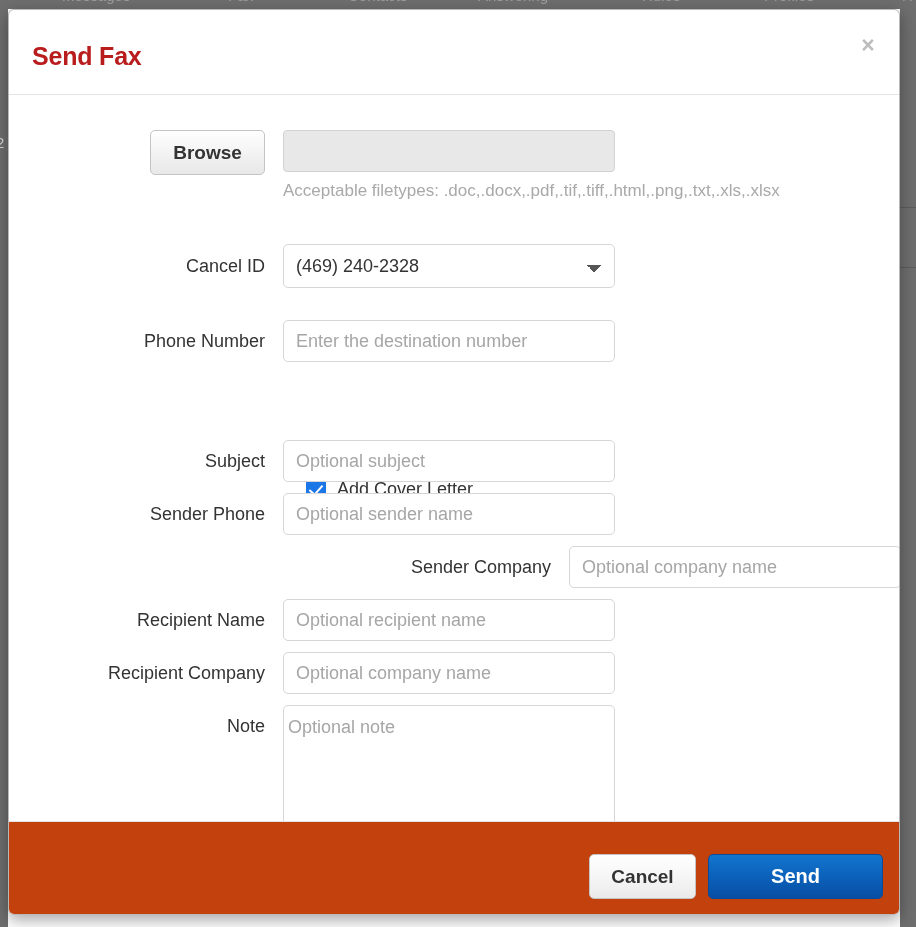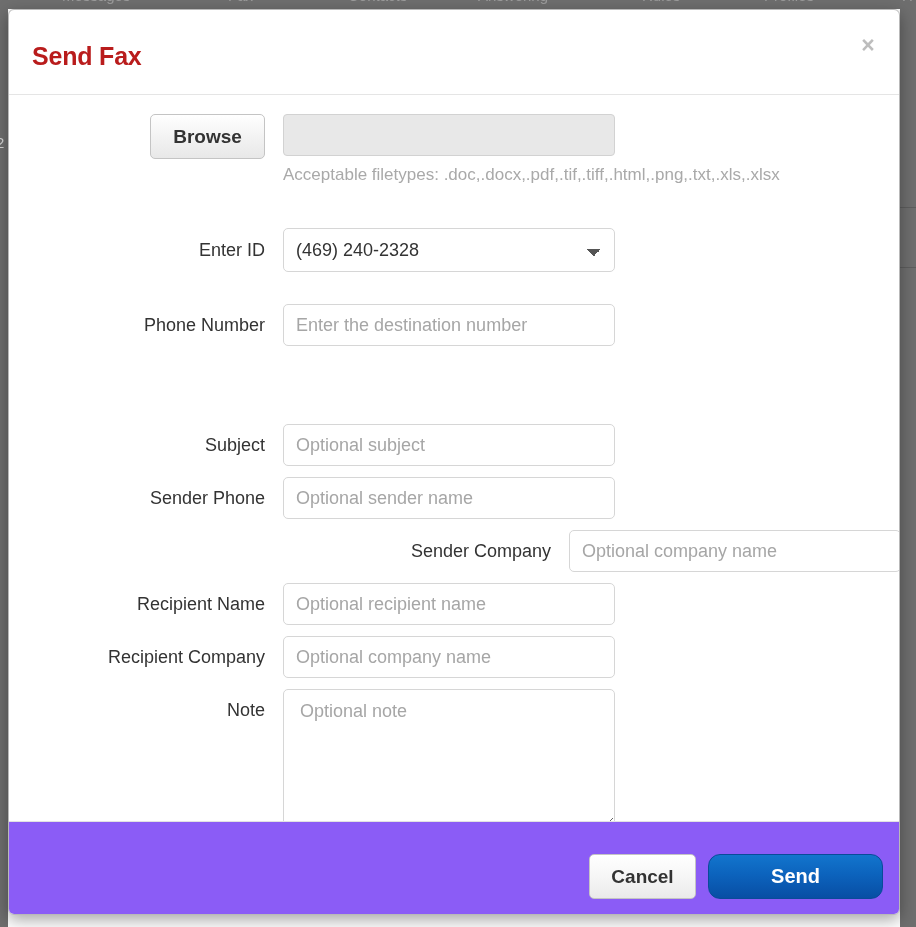--- a/index.html
+++ b/index.html
@@ -112,20 +112,21 @@
     padding: 0;
     overflow: hidden;
   }
 
   .form-row {
     position: absolute;
     left: 0;
     width: 892px;
     display: flex;
     align-items: flex-start;
+    margin-top: 16px;
   }
   .form-label {
     width: 274px;
     text-align: right;
     padding-right: 18px;
     font-size: 18px;
     color: #333333;
     line-height: 42px;
   }
   .form-control-wrap {
@@ -157,21 +158,21 @@
       linear-gradient(135deg, #555 50%, transparent 50%);
     background-position:
       calc(100% - 20px) 20px,
       calc(100% - 13px) 20px;
     background-size: 7px 7px, 7px 7px;
     background-repeat: no-repeat;
   }
 
   textarea.text-area {
     height: 138px;
-    padding: 9px 16px;
+    padding: 9px 4px;
     resize: vertical;
     line-height: 1.35;
   }
 
   
   .browse-btn {
     width: 115px;
     height: 45px;
     font-family: "Liberation Sans", sans-serif;
     font-size: 19px;
@@ -224,21 +225,21 @@
   .chk-label {
     margin-left: 11px;
     font-size: 18px;
     color: #333333;
   }
 
   
   .modal-footer {
     flex: 0 0 auto;
     height: 93px;
-    background: #8b5cf6;
+    background: #c2410c;
     border-top: 1px solid #e2e2e2;
     border-radius: 0 0 5px 5px;
     position: relative;
   }
   .cancel-btn {
     position: absolute;
     right: 203px;
     top: 32px;
     width: 107px;
     height: 45px;
@@ -256,21 +257,21 @@
     right: 16px;
     top: 32px;
     width: 175px;
     height: 45px;
     font-family: "Liberation Sans", sans-serif;
     font-size: 20px;
     font-weight: bold;
     color: #ffffff;
     background: linear-gradient(to bottom, #1275cd 0%, #0c63bd 45%, #084ea4 100%);
     border: 1px solid #0a4b99;
-    border-radius: 12px;
+    border-radius: 5px;
     cursor: pointer;
   }
 </style>
 </head>
 <body>
 
 <div class="page-backdrop"></div>
 
 <div class="page-navbar">
   <span class="nav-item" style="left:62px">Messages</span>
@@ -304,21 +305,21 @@
       <div class="form-label" style="line-height:45px;">
         <button class="browse-btn">Browse</button>
       </div>
       <div class="form-control-wrap">
         <div class="file-display"></div>
         <div class="file-hint">Acceptable filetypes: .doc,.docx,.pdf,.tif,.tiff,.html,.png,.txt,.xls,.xlsx</div>
       </div>
     </div>
 
     <div class="form-row" style="top:133px;">
-      <div class="form-label" style="line-height:44px;">Enter ID</div>
+      <div class="form-label" style="line-height:44px;">Cancel ID</div>
       <div class="form-control-wrap">
         <select class="select-field">
           <option>(469) 240-2328</option>
         </select>
       </div>
     </div>
 
     <div class="form-row" style="top:209px;">
       <div class="form-label">Phone Number</div>
       <div class="form-control-wrap">

